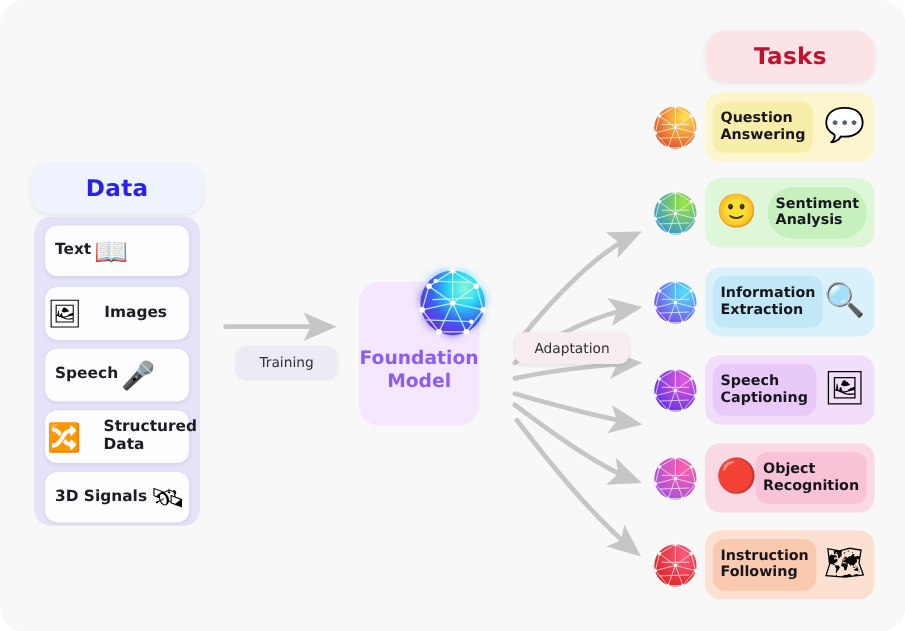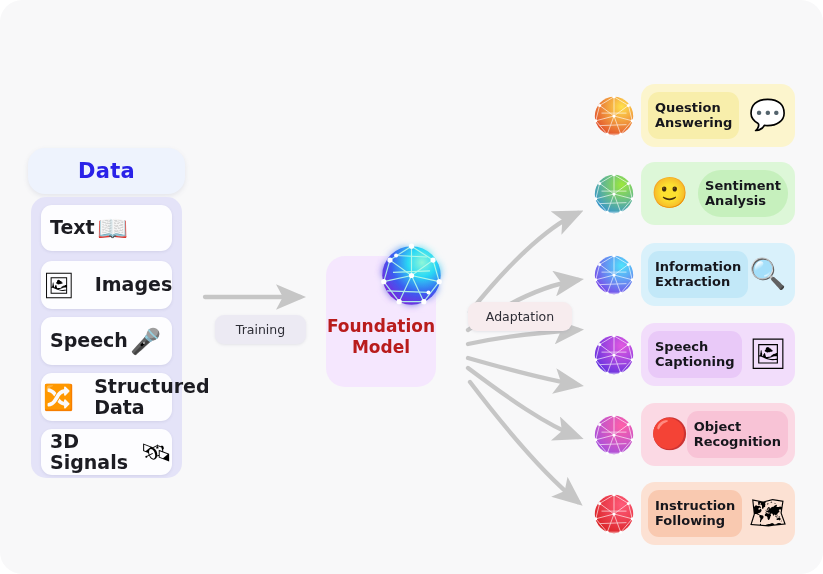--- a/index.html
+++ b/index.html
@@ -15,32 +15,32 @@
   
   #data-header{left:28px;top:148px;width:157px;height:46px;
       background:#eef3fd;border-radius:17px;
       box-shadow:0 2px 5px rgba(90,100,140,.13);
       font-size:21px;font-weight:bold;color:#2a22e8;letter-spacing:.3px;}
   #data-panel{position:absolute;left:31px;top:197px;width:151px;height:281px;
       background:#e4e3f8;border-radius:15px;}
   .data-card{position:absolute;left:10px;width:131px;background:#fdfdff;
       border-radius:11px;box-shadow:0 1px 3px rgba(80,80,130,.12);
       display:flex;align-items:center;box-sizing:border-box;}
-  .data-card .lbl{font-size:19px;font-weight:bold;color:#1c1c22;line-height:1.12;}
+  .data-card .lbl{font-size:14px;font-weight:bold;color:#1c1c22;line-height:1.12;}
   .data-card .emo{font-size:25px;line-height:1;}
   .dc-left  .emo{order:0;margin-right:4px;margin-left:2px;}
   .dc-left  .lbl{order:1;margin-left:16px;}
   .dc-right .lbl{order:0;margin-left:9px;}
   .dc-right .emo{order:1;margin-left:3px;}
 
   
   #fm-box{position:absolute;left:326px;top:256px;width:110px;height:131px;
       background:#f5e7fe;border-radius:19px;}
   #fm-label{position:absolute;left:321px;top:316px;width:120px;
-      text-align:center;font-size:17px;font-weight:bold;color:#b91c1c;
+      text-align:center;font-size:17px;font-weight:bold;color:#8b5cf6;
       line-height:1.24;}
   #fm-sphere{position:absolute;left:373px;top:237px;width:77px;height:77px;}
 
   .tag{background:#eceaf3;border-radius:9px;font-size:12.5px;color:#2e2e36;
        box-shadow:0 1px 3px rgba(90,90,120,.13);}
   #tag-training{left:215px;top:315px;width:91px;height:29px;}
   #tag-adaptation{left:468px;top:302px;width:104px;height:29px;background:#f7ecee;}
 
   
   #tasks-header{left:642px;top:28px;width:153px;height:46px;
@@ -156,20 +156,21 @@
     </g>
   </svg>
   <div id="fm-label">
     <div>Foundation</div>
     <div>Model</div>
   </div>
 
   <div class="pill tag" id="tag-adaptation">Adaptation</div>
   <div class="pill tag" id="tag-training">Training</div>
 
+  <div class="pill" id="tasks-header">Tasks</div>
 
 <svg viewBox="0 0 100 100" class="tsphere" style="top: 92px;">
       <defs>
         <radialGradient id="tg0" cx="70%" cy="26%" r="88%">
           <stop offset="0%" stop-color="#ffe14d"></stop>
           <stop offset="100%" stop-color="#e0452a"></stop>
         </radialGradient>
       </defs>
       <circle cx="50" cy="50" r="40" fill="url(#tg0)"></circle>
       <g stroke="#ffffff" stroke-width="1.8" opacity=".72" fill="none">

